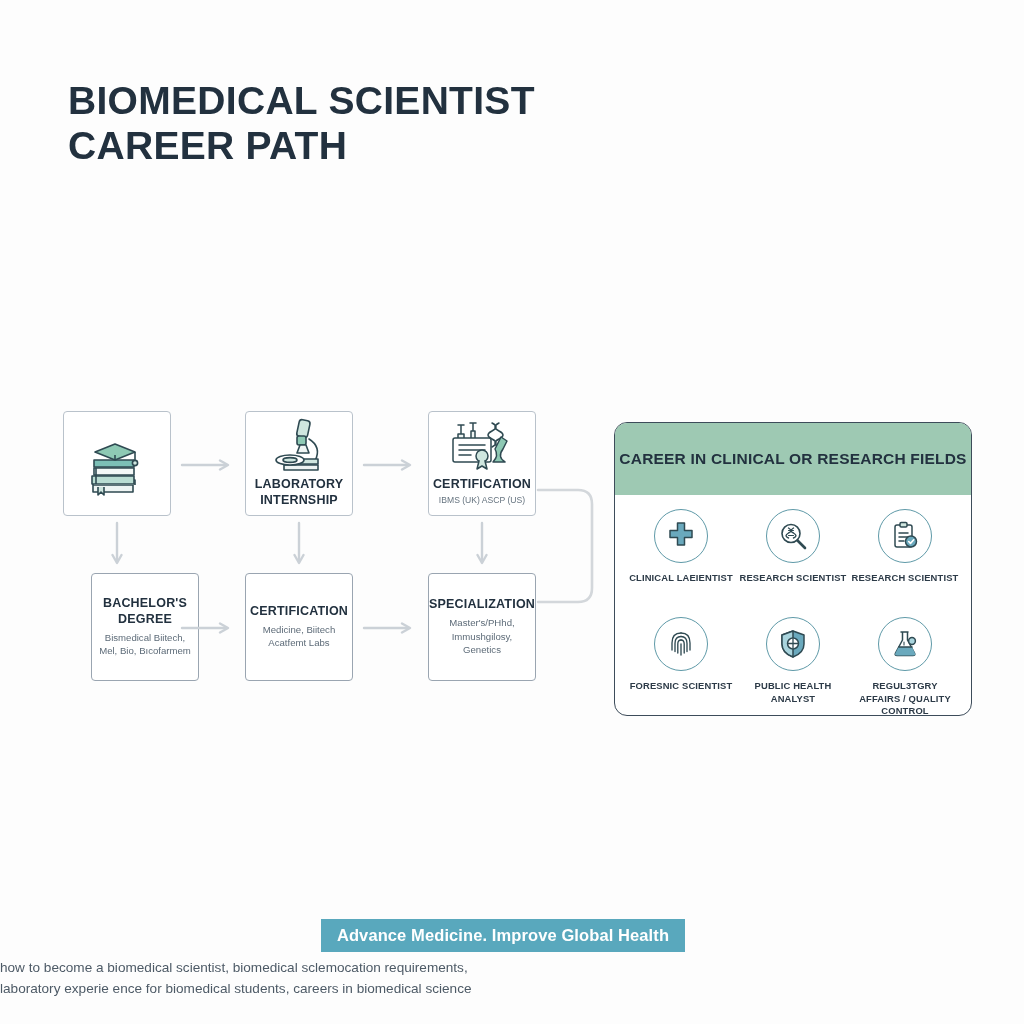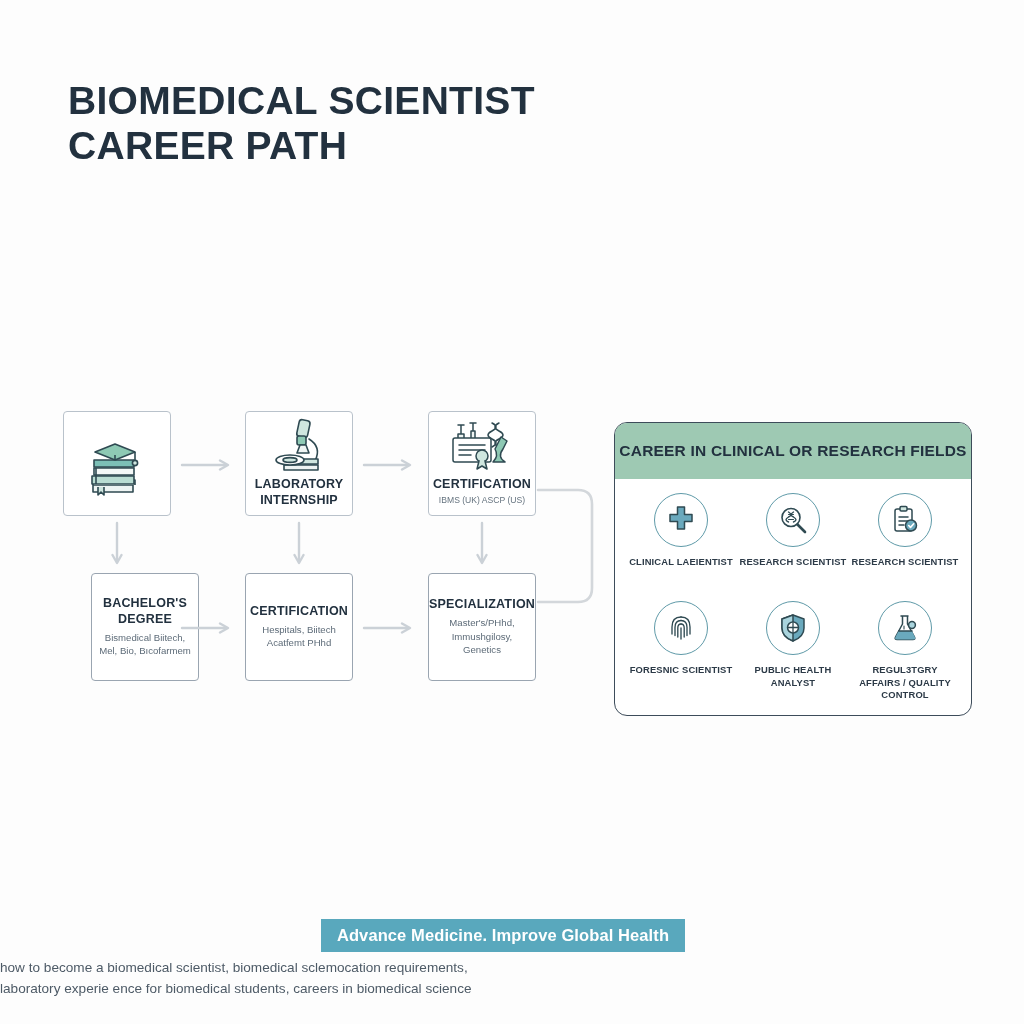--- a/index.html
+++ b/index.html
@@ -60,21 +60,21 @@
   
   #connector{position:absolute;left:534px;top:476px;width:100px;height:140px;}
 
   
   #career-panel{
     position:absolute;left:614px;top:422px;width:358px;height:294px;
     border:1.6px solid #3d4c5a;border-radius:13px;background:#ffffff;
     box-sizing:border-box;overflow:hidden;
   }
   #career-panel-header{
-    height:56px;background:#9ec9b3;
+    height:72px;background:#9ec9b3;
     display:flex;align-items:center;justify-content:center;text-align:center;
     font-size:15.5px;font-weight:bold;color:#22313f;line-height:1.3;
     letter-spacing:.2px;text-transform:uppercase;
   }
   #career-grid{
     padding:14px 12px 10px;
     display:grid;grid-template-columns:repeat(3,1fr);
     grid-auto-rows:106px;column-gap:4px;row-gap:2px;
   }
   .career-item{display:flex;flex-direction:column;align-items:center;}
@@ -174,21 +174,21 @@
     <div class="box-sub tiny">IBMS (UK) ASCP (US)</div>
   </div>
 
   <div class="box" id="box-bachelors">
     <div class="box-title">BACHELOR'S DEGREE</div>
     <div class="box-sub">Bismedical Biitech, Mel, Bio, Bıcofarmem</div>
   </div>
 
   <div class="box" id="box-certification-bottom">
     <div class="box-title">CERTIFICATION</div>
-    <div class="box-sub">Hespitals, Biitech Acatfemt PHhd</div>
+    <div class="box-sub">Medicine, Biitech Acatfemt Labs</div>
   </div>
 
   <div class="box" id="box-specialization">
     <div class="box-title">SPECIALIZATION</div>
     <div class="box-sub">Master's/PHhd, Immushgilosy, Genetics</div>
   </div>
 
   <div class="arrow-h" style="left:180px;top:457px;width:56px;">
     <svg width="56" height="12" viewBox="0 0 56 12">
         <g stroke="#cbd1d7" stroke-width="2.4" fill="none" stroke-linecap="round" stroke-linejoin="round">

